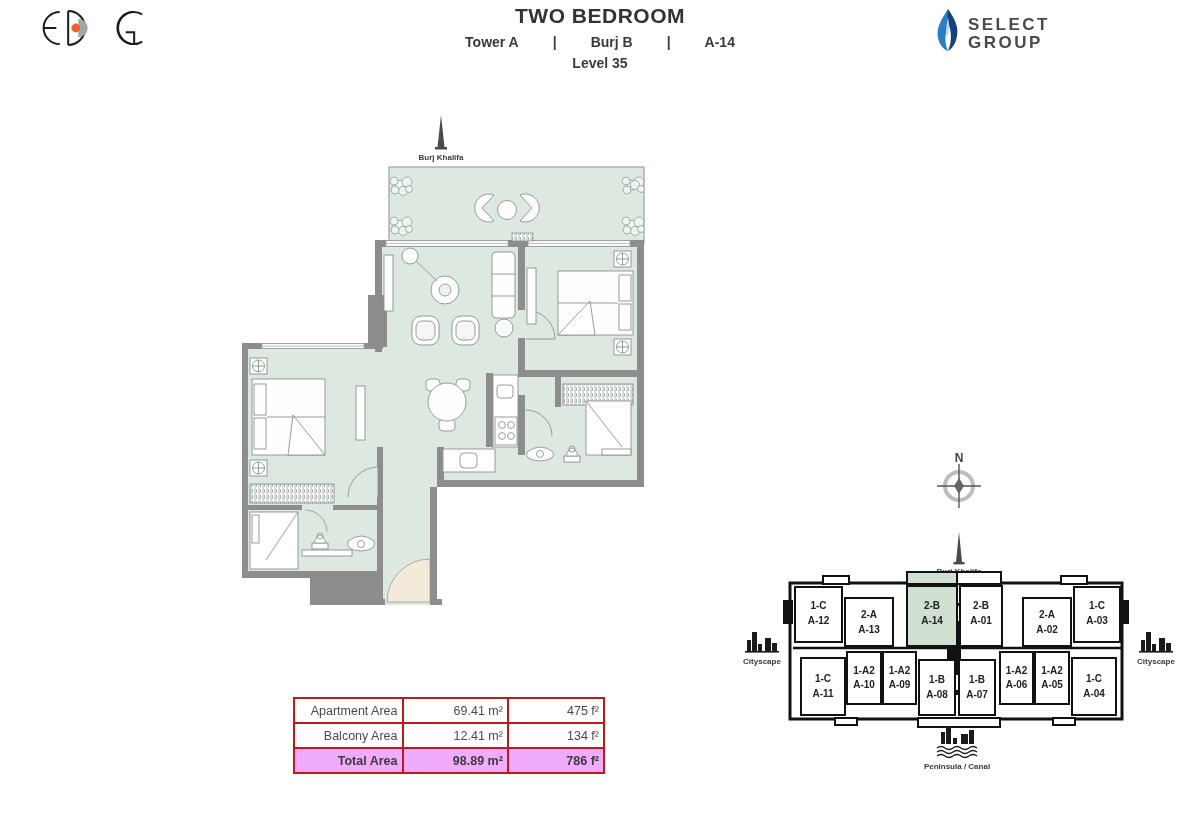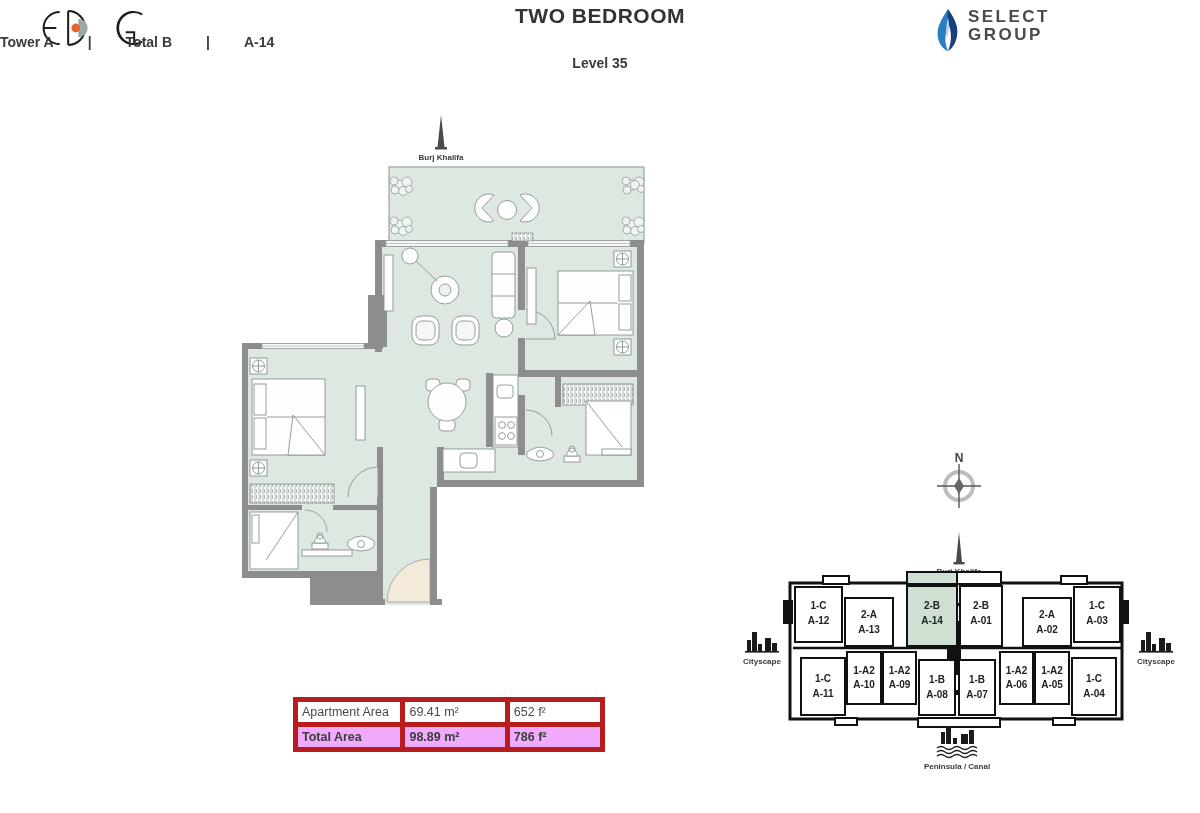--- a/index.html
+++ b/index.html
@@ -4,30 +4,30 @@
 <style>
   * { margin:0; padding:0; box-sizing:border-box; }
   html,body { width:1200px; height:813px; background:#ffffff; overflow:hidden;
     font-family:"Liberation Sans", sans-serif; }
   .page { position:relative; width:1092px; height:813px; background:#fff; }
 
   
   .edge-logo { position:absolute; left:36px; top:6px; width:110px; height:44px; }
   .title-block { position:absolute; left:0; top:4px; width:1200px; text-align:center; }
   .title-main { font-size:21px; font-weight:bold; color:#333; letter-spacing:.5px; }
-  .title-sub { margin-top:6px; display:flex; justify-content:flex-start; gap:34px;
+  .title-sub { margin-top:6px; display:flex; justify-content:center; gap:34px;
     font-size:14px; font-weight:bold; color:#3a3a3a; }
   .title-level { margin-top:5px; font-size:14px; font-weight:bold; color:#3a3a3a; }
-  .select-logo { position:absolute; right:42px; top:8px; display:flex; align-items:flex-start; gap:7px; }
+  .select-logo { position:absolute; right:42px; top:8px; display:flex; align-items:flex-end; gap:7px; }
   .select-text { font-size:17px; font-weight:bold; color:#4a4a4c; letter-spacing:2.5px; line-height:1.05; }
 
   
   .area-table { position:absolute; left:293px; top:697px; width:312px;
     border-collapse:collapse; font-size:12.5px; color:#4a4a4a; }
-  .area-table td { border:5px solid #b91c1c; height:25px; text-align:left; padding:0 4px;margin-top:30px; }
+  .area-table td { border:2px solid #b91c1c; height:25px; text-align:right; padding:0 4px;margin-top:30px; }
   .area-table tr.total td { background:#f0abfc; font-weight:bold; color:#3c3c3c; }
 
   
   .floorplan-svg { position:absolute; left:230px; top:105px; }
   .keyplan-svg  { position:absolute; left:735px; top:440px; }
 
   svg text { font-family:"Liberation Sans", sans-serif; }
   .fp-label { font-size:8px; font-weight:bold; fill:#3a3a3a; }
   .kp-unit  { font-size:10px; font-weight:bold; fill:#222; }
   .kp-land  { font-size:8px; font-weight:bold; fill:#3a3a3a; }
@@ -55,21 +55,21 @@
 
     <path d="M 50 15 A 11 11 0 0 1 50 37 Z" fill="#9aa8a6"></path>
     <circle cx="47" cy="26" r="5.2" fill="#e8622d"></circle>
   </svg>
 
   <div class="title-block">
     <div class="title-main">TWO BEDROOM</div>
     <div class="title-sub">
       <span>Tower A</span>
       <span>|</span>
-      <span>Total B</span>
+      <span>Burj B</span>
       <span>|</span>
       <span>A-14</span>
     </div>
     <div class="title-level">Level 35</div>
   </div>
 
   <div class="select-logo">
     <svg width="26" height="44" viewBox="0 0 26 44">
       <path d="M 13 1 C 6 12 1 20 3 30 C 4.5 38 10 42 13 43 C 10 36 9 28 13 19 C 16 12 15 6 13 1 Z" fill="#2a7fc1"></path>
       <path d="M 13 1 C 19 10 24 18 22 28 C 20.5 37 16 41.5 13 43 C 16 36 17 27 14.5 19 C 12.5 12 12 6 13 1 Z" fill="#1b3f7e"></path>
@@ -479,21 +479,26 @@
       </g>
     </g>
     <text x="222" y="329" text-anchor="middle" class="kp-land">Peninsula / Canal</text>
   </svg>
 
   <table class="area-table">
     <tbody>
       <tr>
         <td style="width:35%">Apartment Area</td>
         <td style="width:34%">69.41  m²</td>
-        <td>652  f²</td>
+        <td>475  f²</td>
+      </tr>
+      <tr>
+        <td>Balcony Area</td>
+        <td>12.41  m²</td>
+        <td>134  f²</td>
       </tr>
       <tr class="total">
         <td>Total Area</td>
         <td>98.89  m²</td>
         <td>786  f²</td>
       </tr>
     </tbody>
   </table>
 
 </div>

